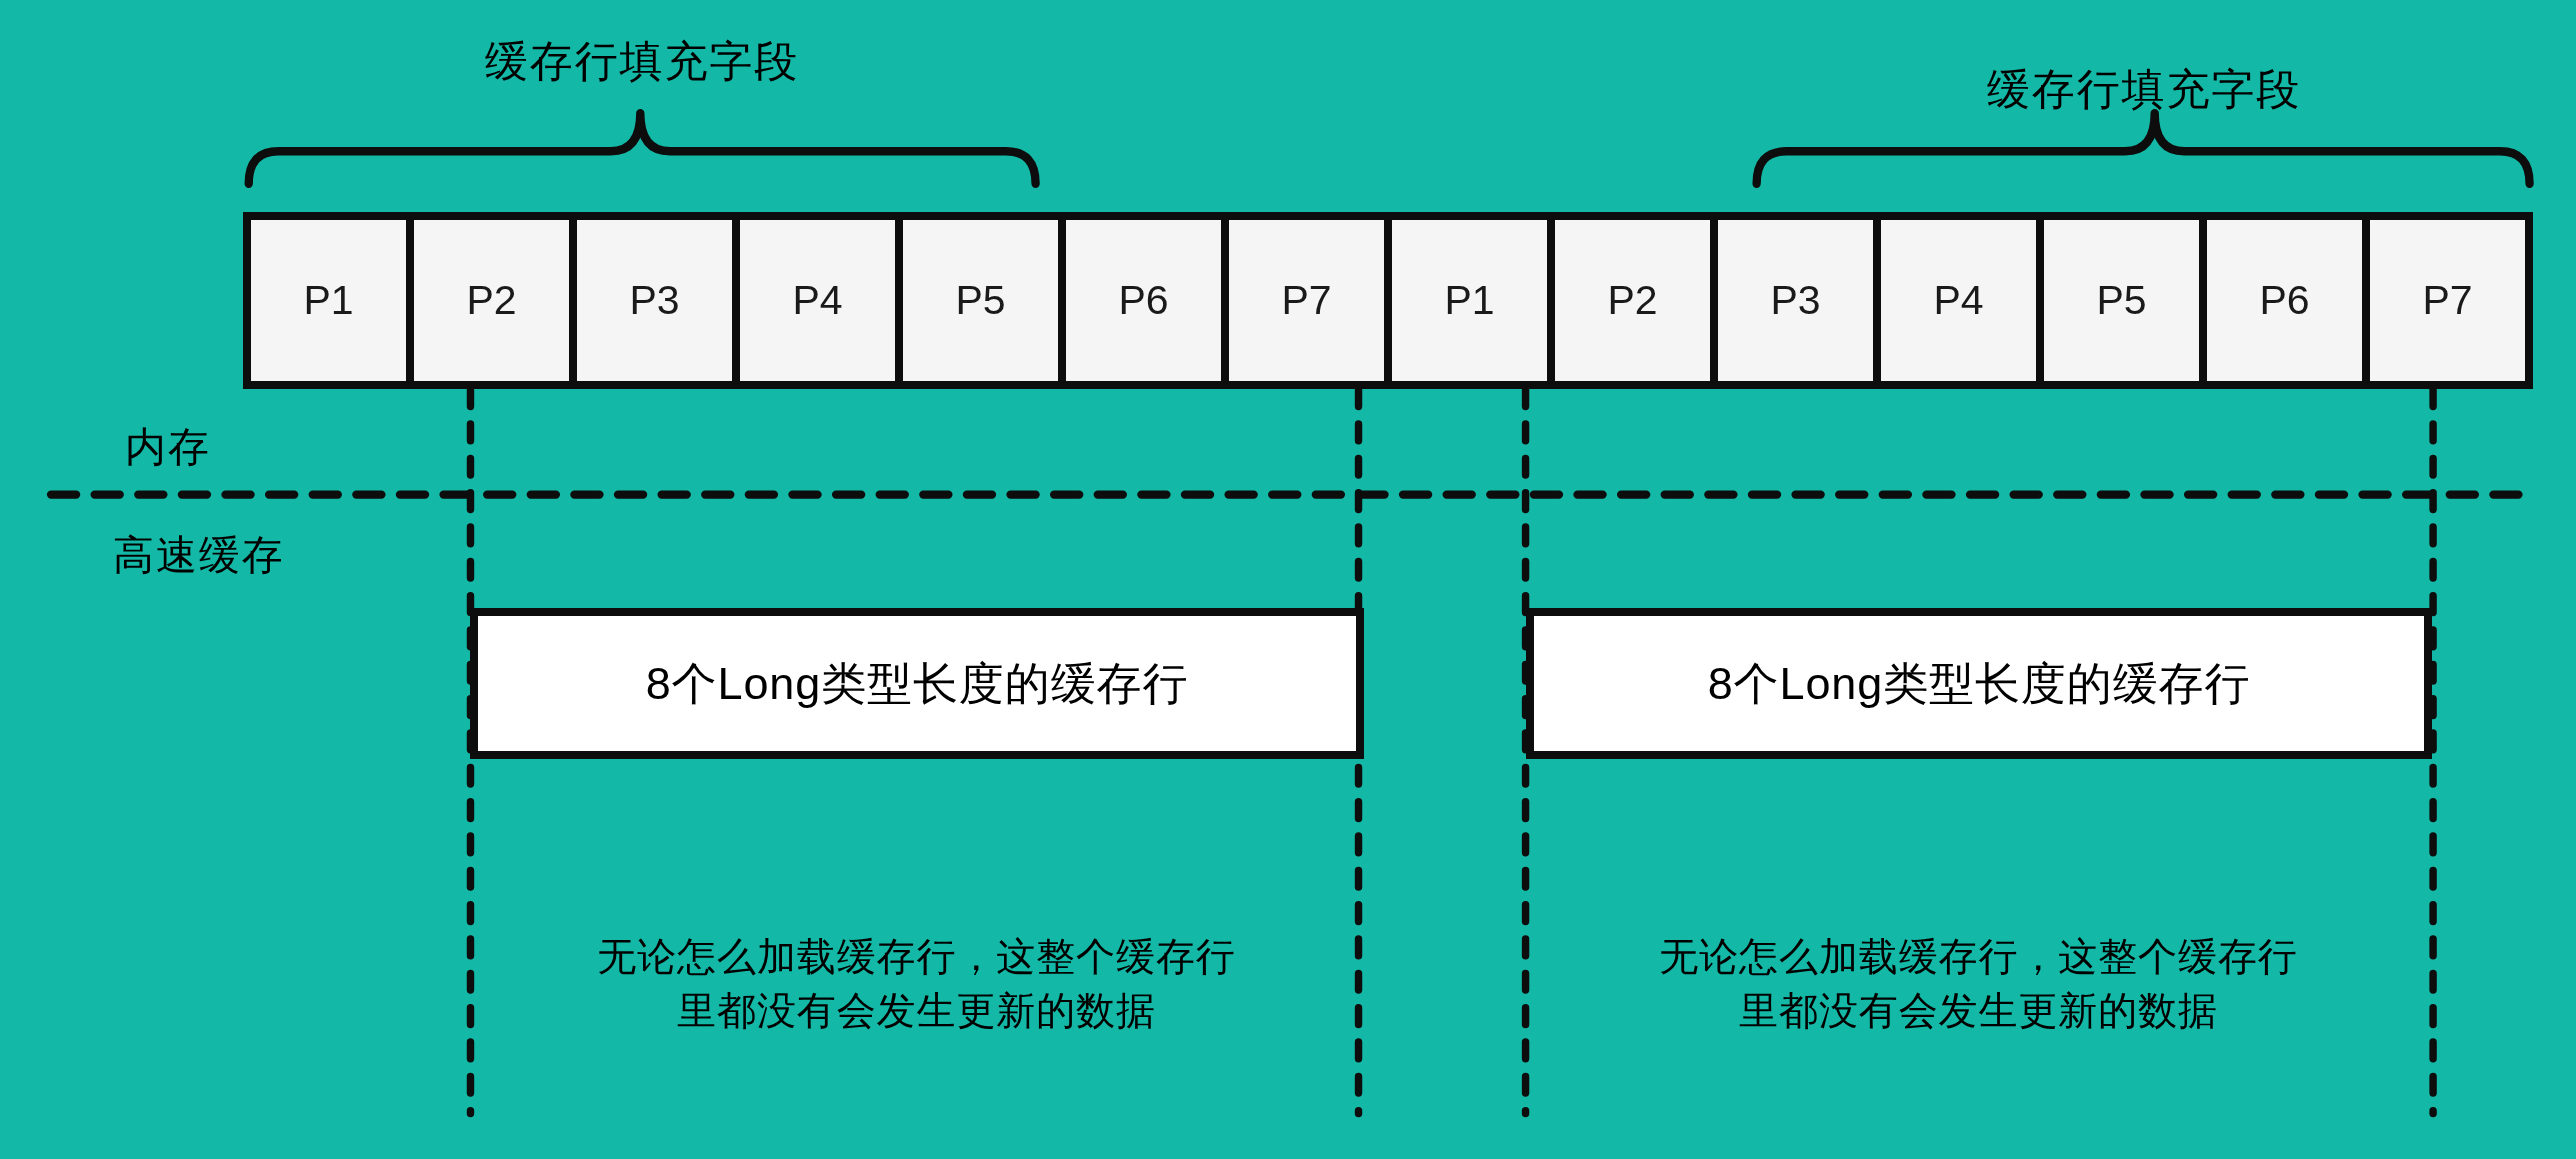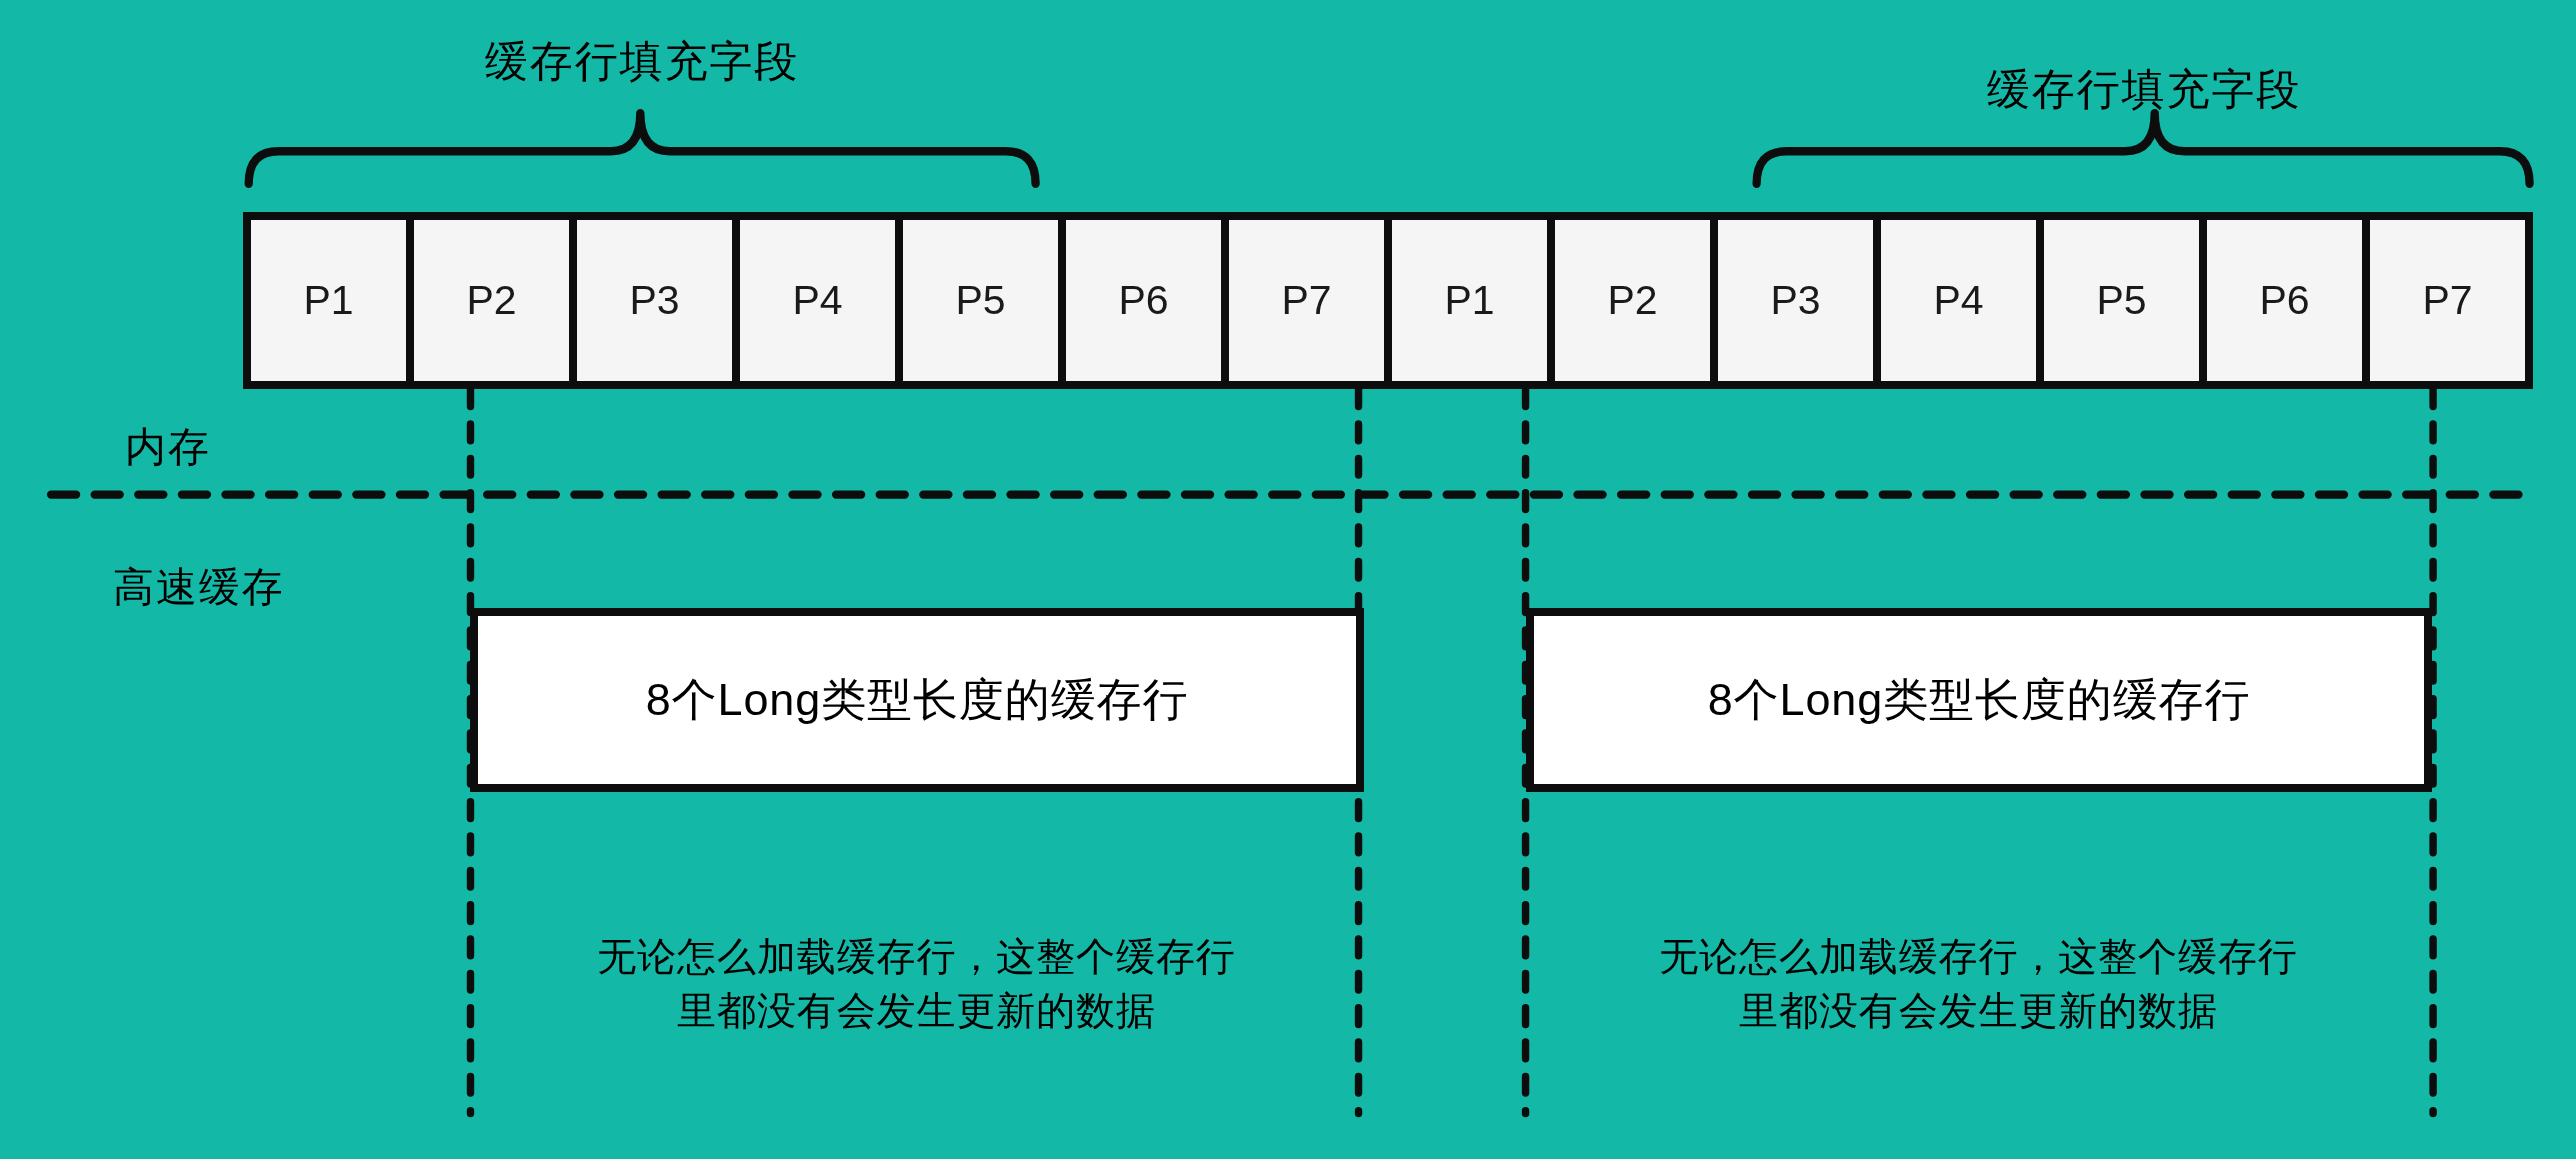--- a/index.html
+++ b/index.html
@@ -74,28 +74,28 @@
 
   
   .section-label {
     position: absolute;
     z-index: 3;
     font-size: 41px;
     white-space: nowrap;
     letter-spacing: 1.9px;
   }
   .section-label.memory { left: 125px; top: 420px; }
-  .section-label.cache  { left: 113px; top: 560px; font-family: Liberation Serif, serif; }
+  .section-label.cache  { left: 113px; top: 528px; font-family: Liberation Serif, serif; }
 
   
   .cache-rect {
     position: absolute;
     z-index: 2;
     top: 608px;
-    height: 184px;
+    height: 151px;
     background: #ffffff;
     border: 8.4px solid var(--stroke);
     display: flex;
     align-items: center;
     justify-content: center;
     font-size: 45px;
     letter-spacing: 0.9px;
   }
   .cache-rect.left  { left: 470px;  width: 894px; }
   .cache-rect.right { left: 1526px; width: 906px; }

